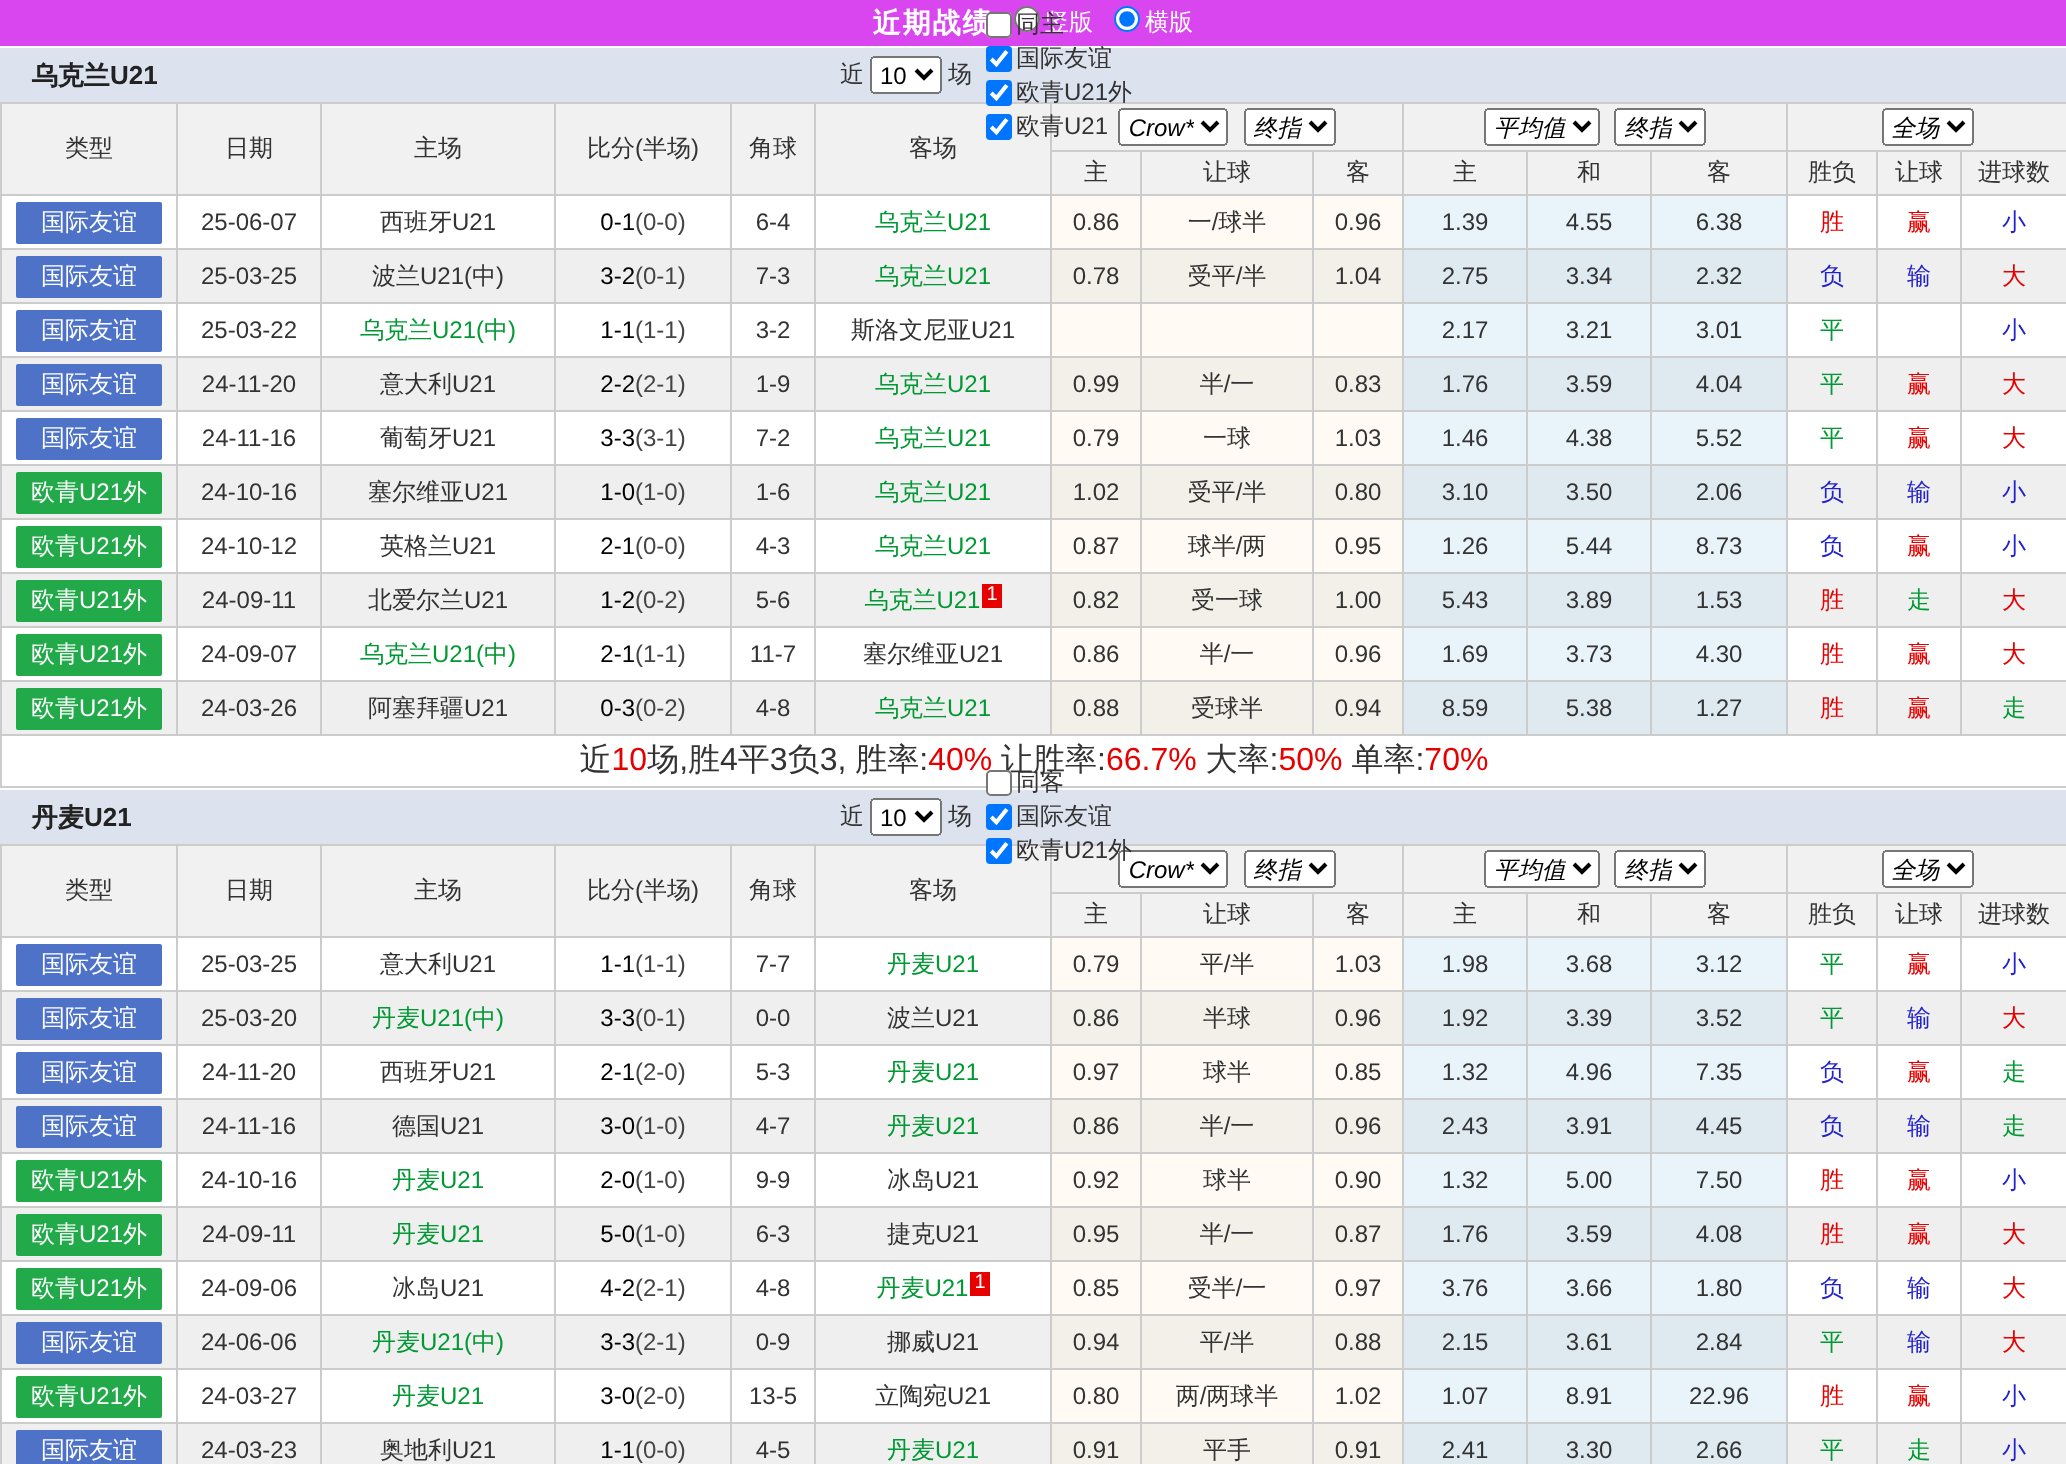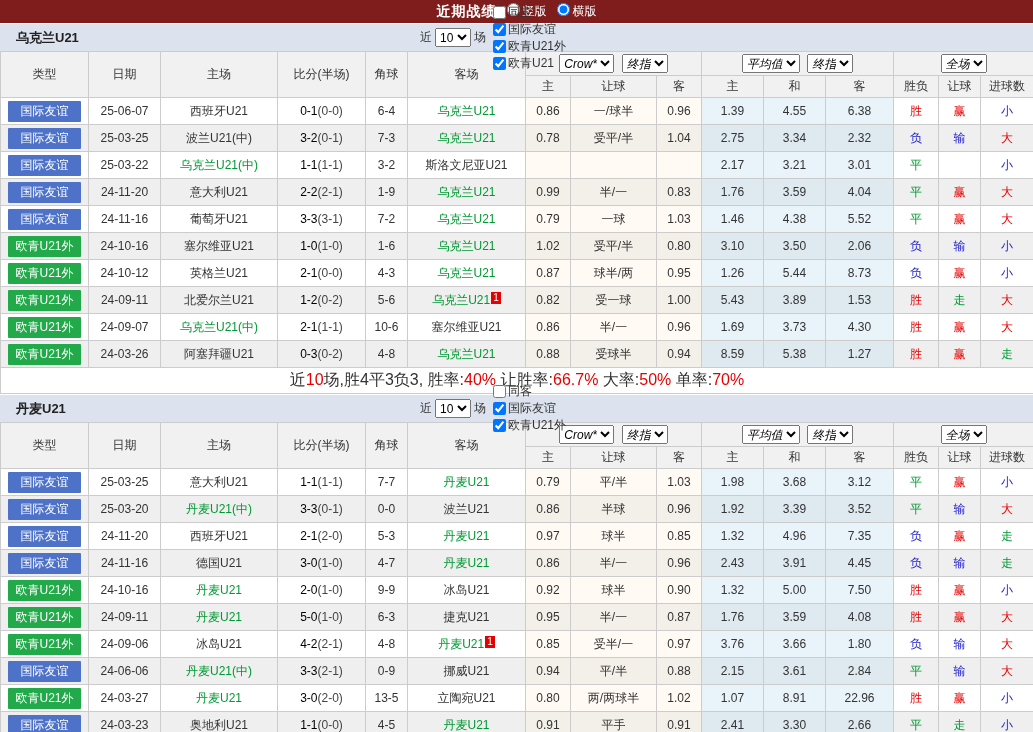--- a/index.html
+++ b/index.html
@@ -1,19 +1,19 @@
 <!DOCTYPE html>
 <html><head>
 <meta charset="utf-8">
 <style>
   html,body { margin:0; padding:0; background:#fff; }
   body { width:1033px; font-family:"Liberation Sans","DejaVu Sans",sans-serif; font-size:12px; color:#333; }
 
   
-  .topbar { background:#7f1d1d; height:23px; display:flex; align-items:center; justify-content:center; gap:10px; color:#fff; }
+  .topbar { background:#d946ef; height:23px; display:flex; align-items:center; justify-content:center; gap:10px; color:#fff; }
   .topbar .title { font-weight:bold; font-size:14px; letter-spacing:1px; }
   .topbar label { display:flex; align-items:flex-start; gap:3px; font-size:12px; cursor:pointer; }
   .topbar input { margin:0; }
 
   
   .section-head { background:#DCE3EE; height:27px; position:relative; display:flex; align-items:center; border-top:1px solid #fff; }
   .team-name { font-weight:bold; font-size:13px; margin-left:16px; color:#222; }
   .filter { position:absolute; left:420px; display:flex; align-items:center; gap:3px; font-size:12px; }
   .filter select { font-size:12px; height:19px; }
   .filter label { display:flex; align-items:center; gap:1px; cursor:pointer; }
@@ -295,21 +295,21 @@
             <td><span class="c-green">走</span></td>
             <td><span class="c-red">大</span></td>
           </tr>
           <tr class="odd">
             <td>
               <div class="type-badge type-green">欧青U21外</div>
             </td>
             <td>24-09-07</td>
             <td><span class="team focus">乌克兰U21(中)</span></td>
             <td><span class="score-ft">2-1</span><span class="score-ht">(1-1)</span></td>
-            <td>10-6</td>
+            <td>11-7</td>
             <td><span class="team">塞尔维亚U21</span></td>
             <td class="hcap">0.86</td>
             <td class="hcap">半/一</td>
             <td class="hcap">0.96</td>
             <td class="avg">1.69</td>
             <td class="avg">3.73</td>
             <td class="avg">4.30</td>
             <td><span class="c-red">胜</span></td>
             <td><span class="c-red">赢</span></td>
             <td><span class="c-red">大</span></td>

